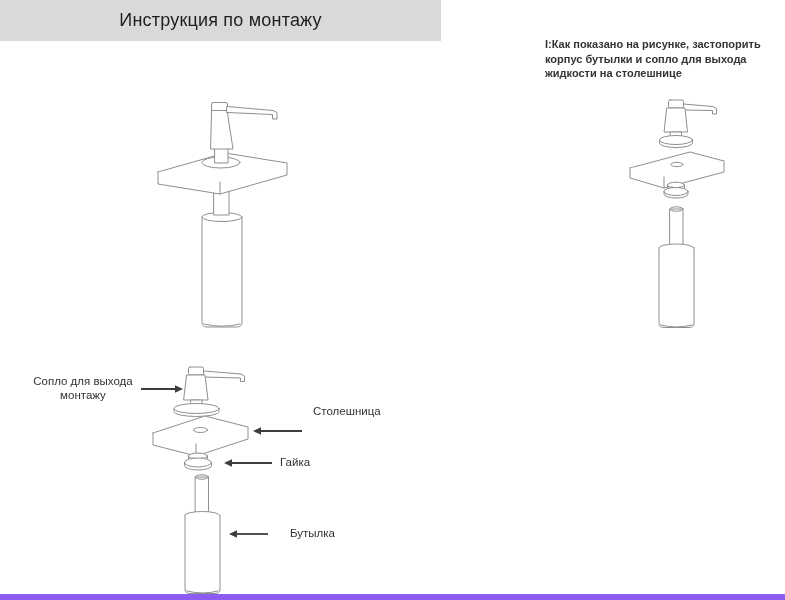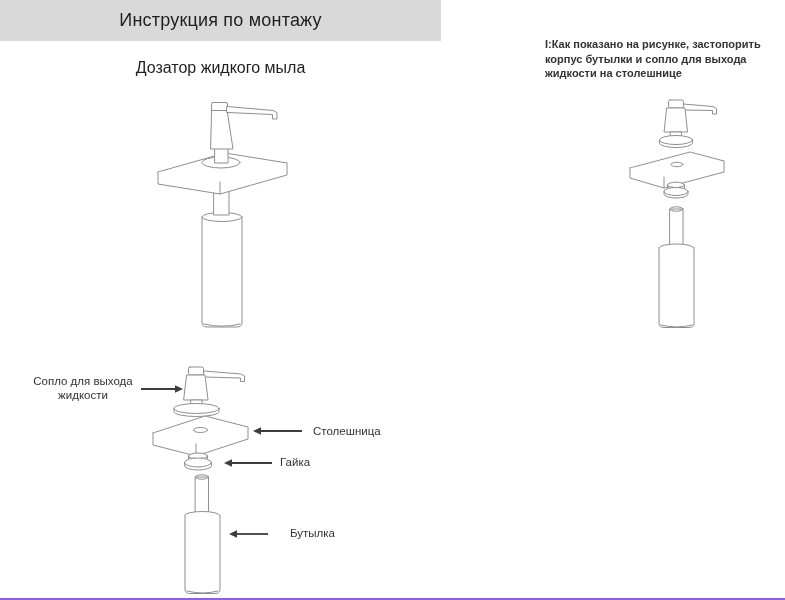--- a/index.html
+++ b/index.html
@@ -10,21 +10,21 @@
     --arrow:#3d3d3d;
   }
   *{margin:0;padding:0;box-sizing:border-box;}
   html,body{background:#ffffff;}
   body{font-family:"Liberation Sans", sans-serif;}
   .page{
     position:relative;
     width:785px;height:600px;
     background:#ffffff;
     overflow:hidden;
-    border-bottom:2px solid #8b5cf6;
+    border-bottom:6px solid #8b5cf6;
   }
   .header-bar{
     position:absolute;left:0;top:0;
     width:441px;height:41px;
     background:var(--header-bg);
     display:flex;align-items:center;justify-content:center;
   }
   .header-bar span{
     font-size:18px;color:var(--title-text);
     letter-spacing:.2px;
@@ -56,21 +56,20 @@
 </style>
 </head>
 <body>
 
 <div class="page">
 
   <div class="header-bar">
     <span>Инструкция по монтажу</span>
   </div>
 
-  <div class="subtitle">Дозатор жидкого мыла</div>
 
   <div class="instruction">I:Как показано на рисунке, застопорить корпус бутылки и сопло для выхода жидкости на столешнице</div>
 
   <svg class="diagram" style="left:145px;top:97px" width="170" height="235" viewBox="0 0 170 235">
     <g>
       <path class="f" d="M57,120 L57,225 Q57,230 62,230 L92,230 Q97,230 97,225 L97,120"></path>
       <ellipse class="f" cx="77" cy="120" rx="20" ry="4.5"></ellipse>
       <path d="M59,227 Q77,231.5 95,227"></path>
     </g>
     <g>
@@ -145,27 +144,27 @@
     </g>
     <g>
       <rect class="f" x="52" y="113" width="13" height="40"></rect>
       <ellipse cx="58.5" cy="113" rx="6.5" ry="2.2"></ellipse>
       <ellipse class="f" cx="58.5" cy="152" rx="17.5" ry="4"></ellipse>
       <path class="f" d="M41,152 L41,227 Q41,231.5 46,231.5 L71,231.5 Q76,231.5 76,227 L76,152"></path>
       <path d="M43,229 Q58.5,233 74,229"></path>
     </g>
   </svg>
 
-  <div class="part-label label-center" style="left:28px;top:374px;width:110px">Сопло для выхода жидкости</div>
+  <div class="part-label label-center" style="left:28px;top:374px;width:110px">Сопло для выхода монтажу</div>
   <svg class="arrow" style="left:140px;top:384px" width="44" height="10" viewBox="0 0 44 10">
     <line x1="1" y1="5" x2="35" y2="5"></line>
       <polygon points="35,1.2 43,5 35,8.8"></polygon>
   </svg>
 
-  <div class="part-label" style="left:313px;top:424px">Столешница</div>
+  <div class="part-label" style="left:313px;top:404px">Столешница</div>
   <svg class="arrow" style="left:253px;top:426px" width="50" height="10" viewBox="0 0 50 10">
     <polygon points="8,1.2 0,5 8,8.8"></polygon>
       <line x1="8" y1="5" x2="49" y2="5"></line>
   </svg>
 
   <div class="part-label" style="left:280px;top:455px">Гайка</div>
   <svg class="arrow" style="left:224px;top:458px" width="49" height="10" viewBox="0 0 49 10">
     <polygon points="8,1.2 0,5 8,8.8"></polygon>
       <line x1="8" y1="5" x2="48" y2="5"></line>
   </svg>

